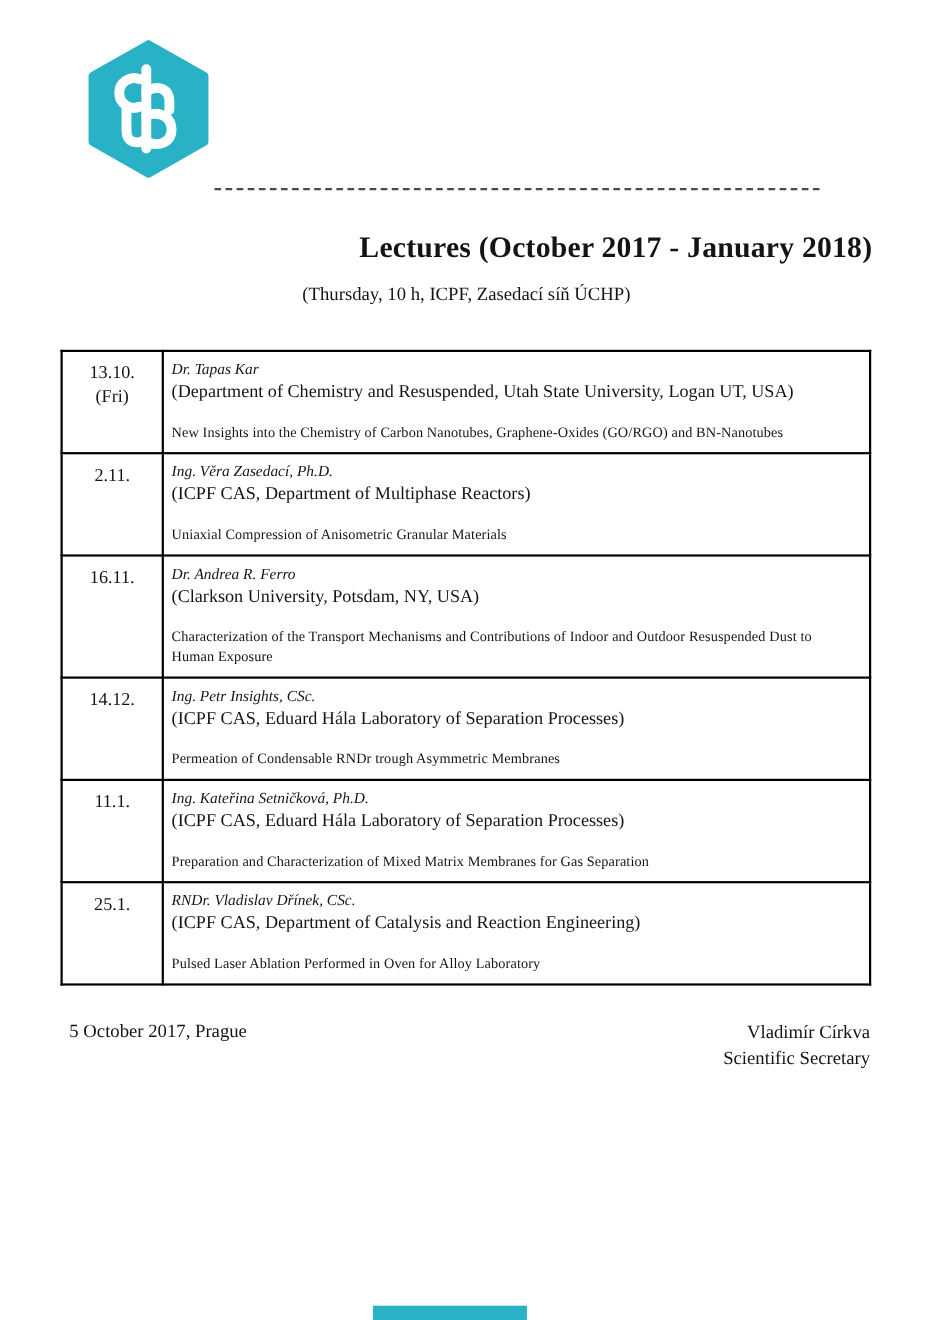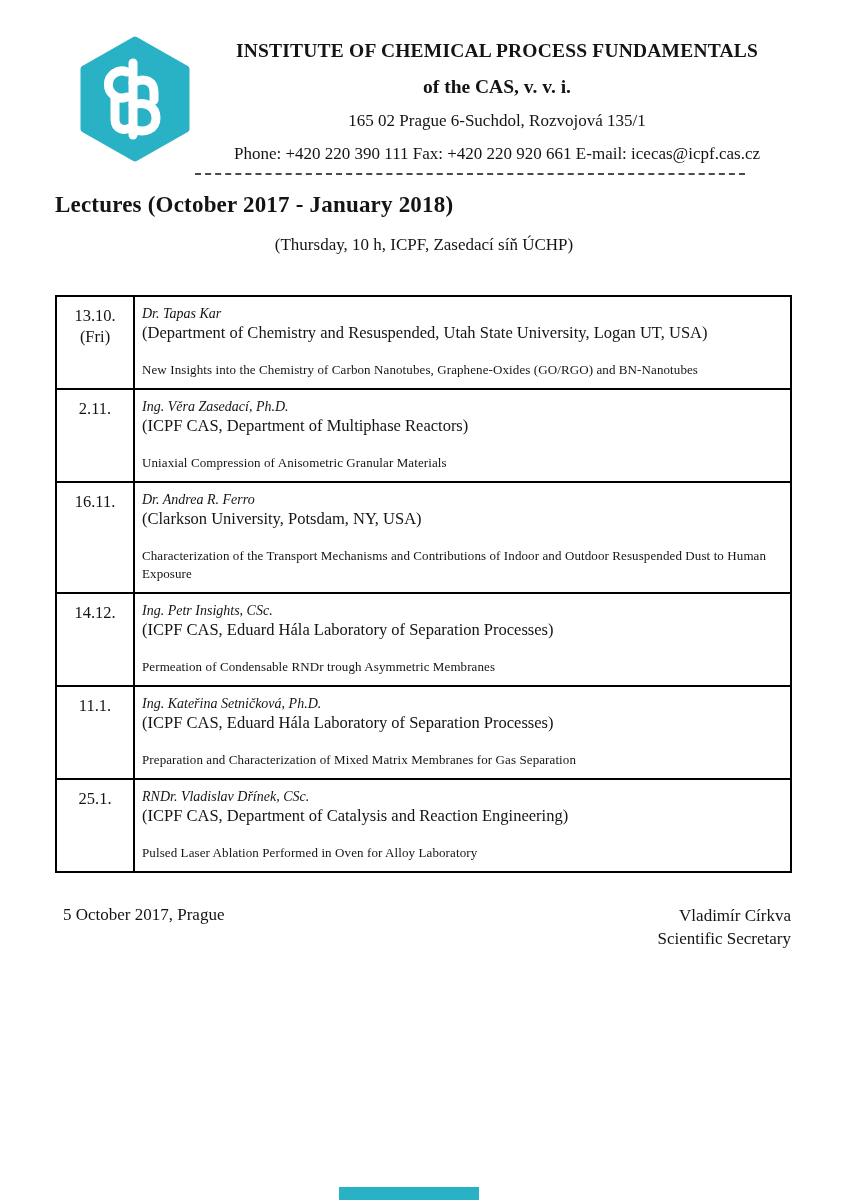--- a/index.html
+++ b/index.html
@@ -23,44 +23,44 @@
   .inst-org   { font-size: 19.5px; font-weight: bold; margin-bottom: 13px; }
   .inst-addr  { font-size: 17px; margin-bottom: 13px; }
   .inst-contact { font-size: 17px; }
   .dashed-rule {
     margin: 9px 48px 0 140px;
     border-top: 2px dashed #4a4a4a;
     height: 0;
   }
   
   .doc-title {
-    margin-top: 17px;
-    text-align: left;
-    font-size: 23px;
+    margin-top: 37px;
+    text-align: right;
+    font-size: 27px;
     font-weight: bold;
     letter-spacing: 0.2px;
   }
   .doc-subtitle {
     margin-top: 17px;
     text-align: center;
     font-size: 17px;
   }
   
   table.lectures {
     margin-top: 40px;
     width: 737px;
     border-collapse: collapse;
     table-layout: fixed;
   }
   table.lectures td {
     border: 2px solid #000;
     vertical-align: top;
   }
   td.date-cell {
-    width: 78px;
+    width: 92px;
     text-align: center;
     font-size: 16.5px;
     padding-top: 8px;
     line-height: 1.3;
   }
   td.content-cell { padding: 8px 10px 9px 7px; }
   .speaker { font-size: 14px; line-height: 1.25; font-style: italic; }
   .affil   { font-size: 16.5px; line-height: 1.25; }
   .lecture-title {
     font-size: 13px;
@@ -104,26 +104,20 @@
           <path d="M 52 36 A 13.5 13.5 0 1 0 52 61"></path>
 
           <path d="M 58 47 C 70 40 79 46 79 56 L 79 64"></path>
 
           <path d="M 40 62 L 40 83 C 40 93 49 96 57 91"></path>
 
           <path d="M 58 69 C 72 64 81 72 81 82 C 81 93 70 98 58 93"></path>
         </g>
       </svg>
     </div>
-    <div class="letterhead-text">
-      <div class="inst-name">INSTITUTE OF CHEMICAL PROCESS FUNDAMENTALS</div>
-      <div class="inst-org">of the CAS, v. v. i.</div>
-      <div class="inst-addr">165 02 Prague 6-Suchdol, Rozvojová 135/1</div>
-      <div class="inst-contact">Phone: +420 220 390 111 Fax: +420 220 920 661 E-mail: icecas@icpf.cas.cz</div>
-    </div>
   </header>
 
   <div class="dashed-rule"></div>
 
   <h1 class="doc-title">Lectures (October 2017 - January 2018)</h1>
   <div class="doc-subtitle">(Thursday, 10 h, ICPF, Zasedací síň ÚCHP)</div>
 
   <table class="lectures">
     <tbody>
       <tr>

